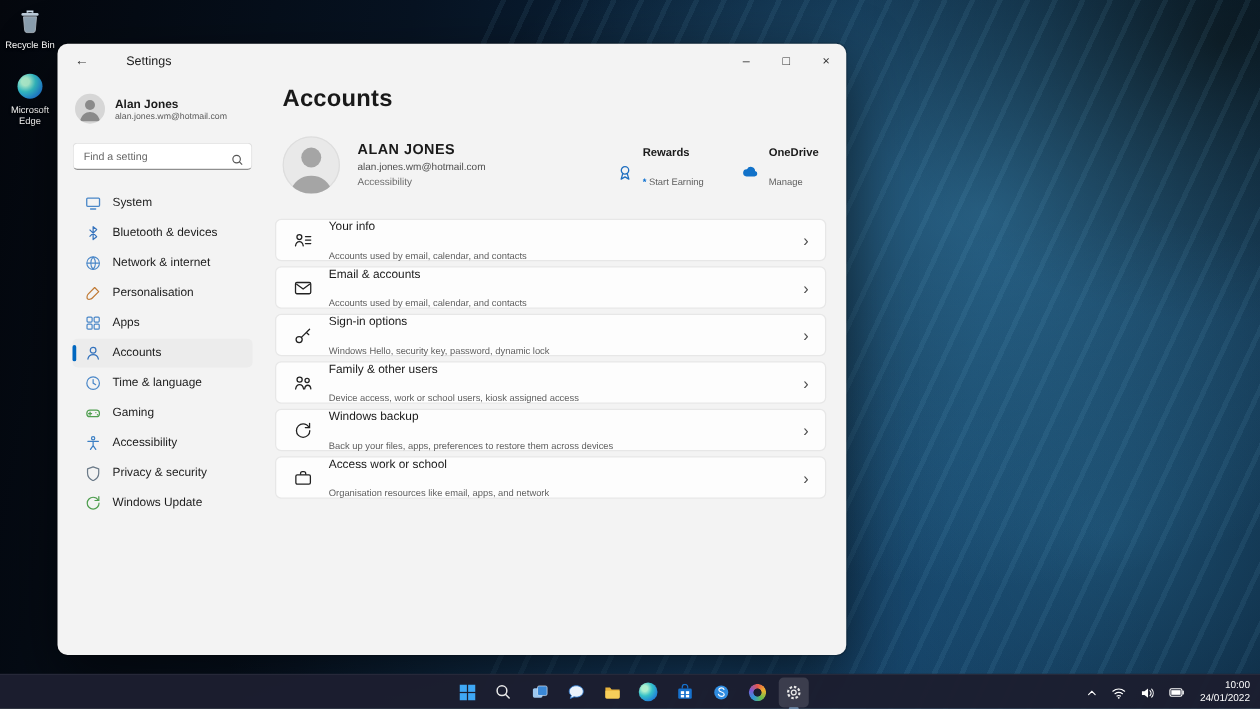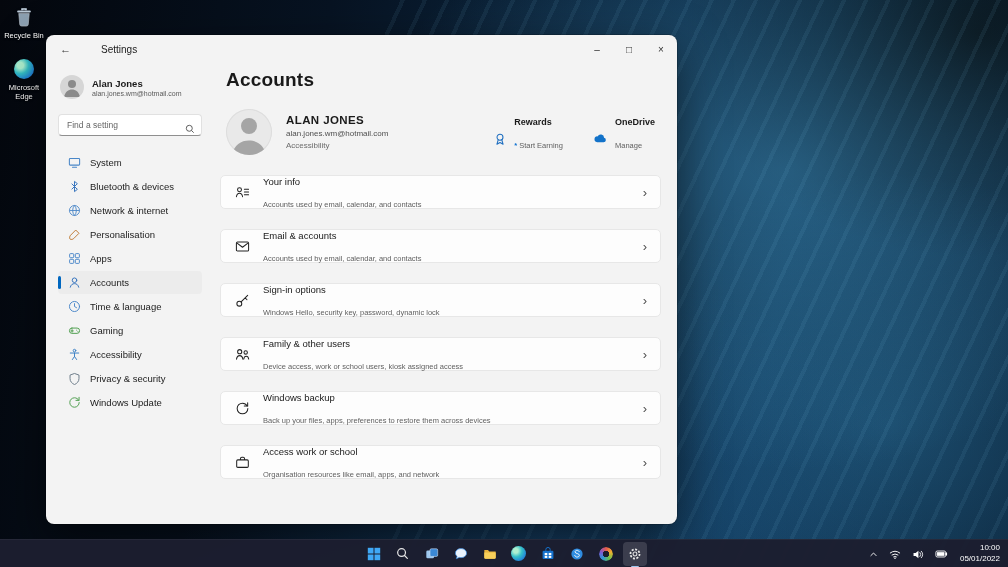--- a/index.html
+++ b/index.html
@@ -58,21 +58,21 @@
   .prof-name { font-size:11.5px; font-weight:700; color:#1a1a1a; letter-spacing:.4px; }
   .prof-email { font-size:8px; color:#4f4f4f; margin-top:3px; }
   .prof-role { font-size:8px; color:#6b6b6b; margin-top:3px; }
   .quick-actions { margin-left:auto; display:flex; gap:30px; align-items:flex-start; padding-top:2px; }
   .qa { display:flex; gap:7px; align-items:flex-end; }
   .qa-title { font-size:9px; font-weight:700; color:#1a1a1a; }
   .qa-sub { font-size:7.5px; color:#5f5f5f; margin-top:14px; }
   .qa-bullet { color:#0b6fd0; font-weight:700; }
 
   
-  .cards { margin-top:20px; display:flex; flex-direction:column; gap:20px; }
+  .cards { margin-top:20px; display:flex; flex-direction:column; gap:4px; }
   .card { display:flex; align-items:center; height:34px; background:#fdfdfd; border:1px solid #e7e7e7; border-radius:5px; padding:0 13px; cursor:default; }
   .card-ic { width:16px; height:16px; flex:0 0 16px; display:flex; align-items:center; justify-content:center; margin-right:13px; }
   .card-title { font-size:9.5px; color:#1a1a1a; }
   .card-sub { font-size:7.5px; color:#5f5f5f; margin-top:13px; }
   .card-chev { margin-left:auto; font-size:13px; color:#4f4f4f; padding-left:8px; }
 
   
   .taskbar { position:absolute; left:0; right:0; bottom:0; height:28px; background:rgba(28,30,48,.97); border-top:1px solid rgba(255,255,255,.05); display:flex; align-items:center; }
   .tb-center { margin:0 auto; display:flex; gap:5px; align-items:center; }
   .tb-icon { width:24px; height:24px; border-radius:4px; display:flex; align-items:center; justify-content:center; position:relative; }
@@ -454,17 +454,17 @@
       </span>
       <span class="t-ic">
         <svg width="13" height="10" viewBox="0 0 14 10" fill="none">
             <rect x="1" y="1.8" width="10.4" height="6.4" rx="1.4" stroke="#fff" stroke-width="1"></rect>
             <rect x="2.2" y="3" width="8" height="4" fill="#fff"></rect>
             <path d="M12.4 3.8v2.4" stroke="#fff" stroke-width="1.2" stroke-linecap="round"></path>
           </svg>
       </span>
       <span class="clock">
         <div>10:00</div>
-        <div>05/01/2022</div>
+        <div>24/01/2022</div>
       </span>
     </div>
   </div>
 </div>
 
 </body></html>

